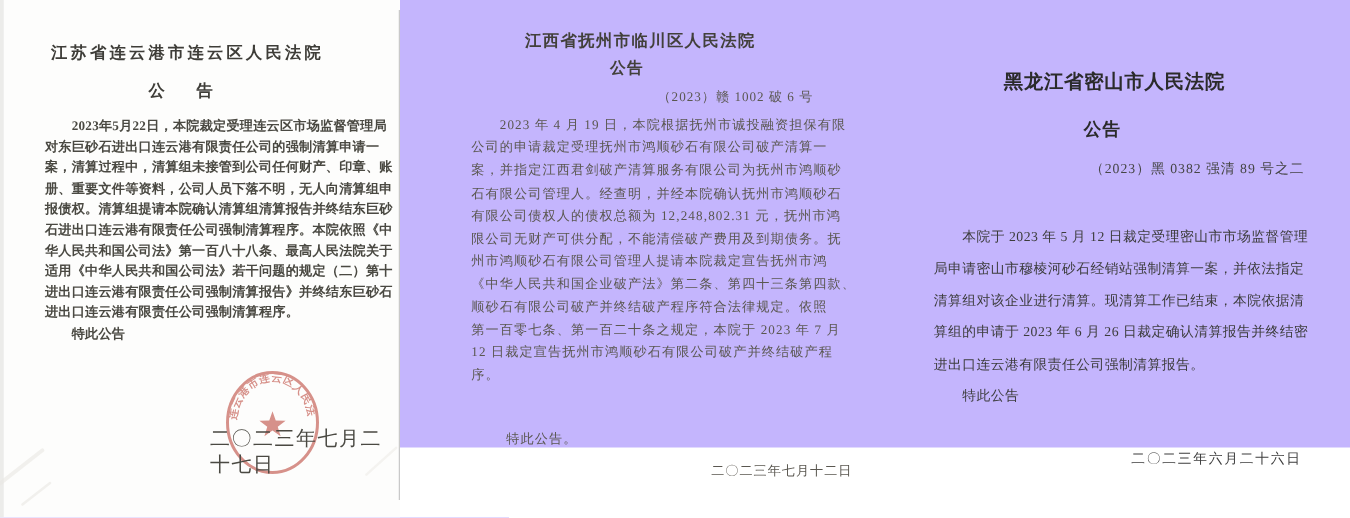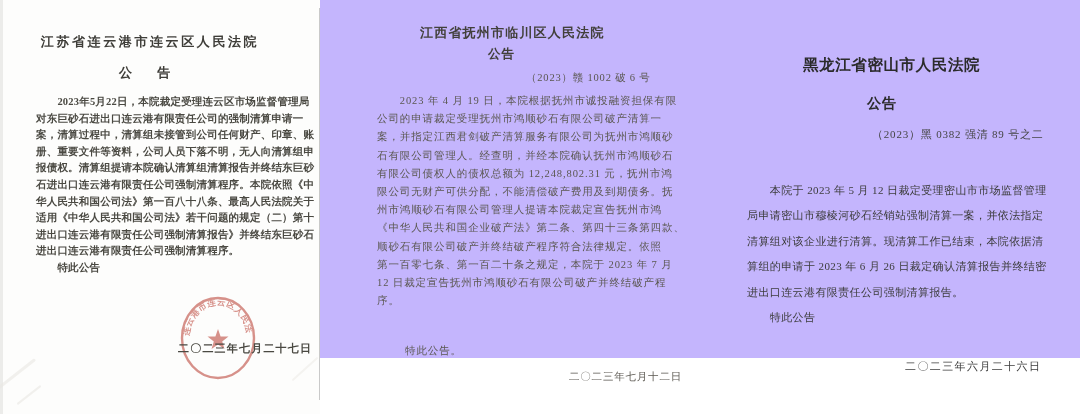--- a/index.html
+++ b/index.html
@@ -20,21 +20,21 @@
     position:absolute;top:33px;left:0;width:300px;text-align:center;
     font-size:13px;font-weight:700;letter-spacing:2.6px;color:#3e3d38;
   }
   .doc1 .notice{
     position:absolute;top:64px;left:0;width:300px;text-align:center;
     font-size:13px;font-weight:700;letter-spacing:11px;color:#3e3d38;
   }
   .doc1 .bodylines{position:absolute;top:94px;left:36px;width:250px;color:#4a4942;font-weight:700;}
   .doc1 .line{height:16.6px;line-height:16.6px;font-size:10.5px;letter-spacing:0.2px;}
   .doc1 .date{
-    position:absolute;top:341px;left:178px;font-size:11px;font-weight:700;
+    position:absolute;top:341px;left:168px;font-size:16px;font-weight:400;
     letter-spacing:1.2px;color:#4a4942;z-index:2;
   }
   .seal{
     position:absolute;top:294px;left:178px;width:80px;height:88px;
     opacity:0.55;filter:blur(0.35px);z-index:1;
   }
 
   
   .divider{position:absolute;left:319px;top:8px;width:1px;height:392px;background:#c9c9c9;}
 

